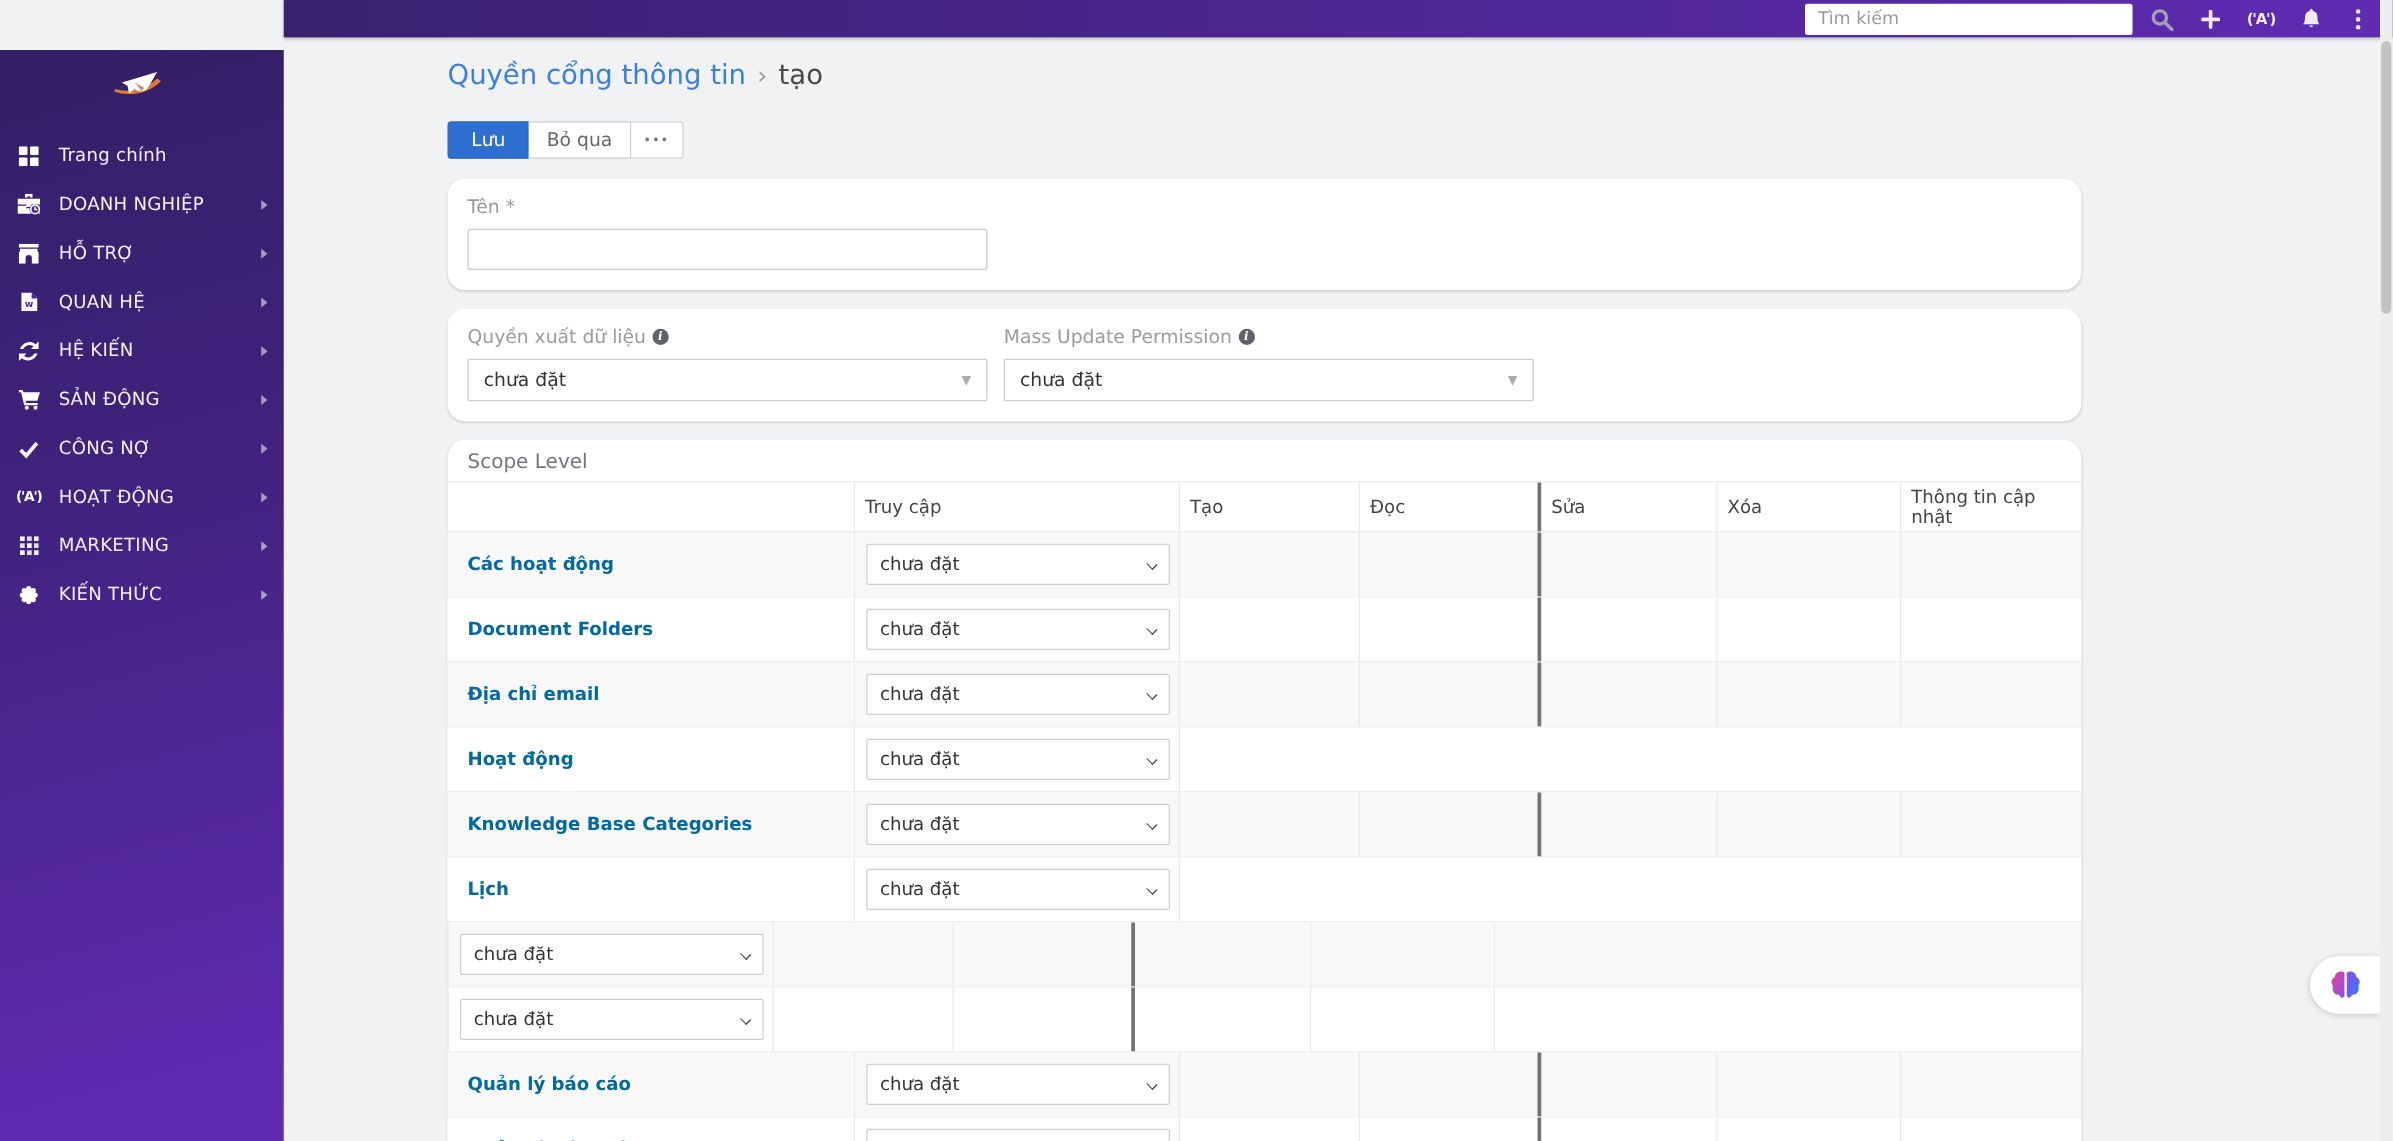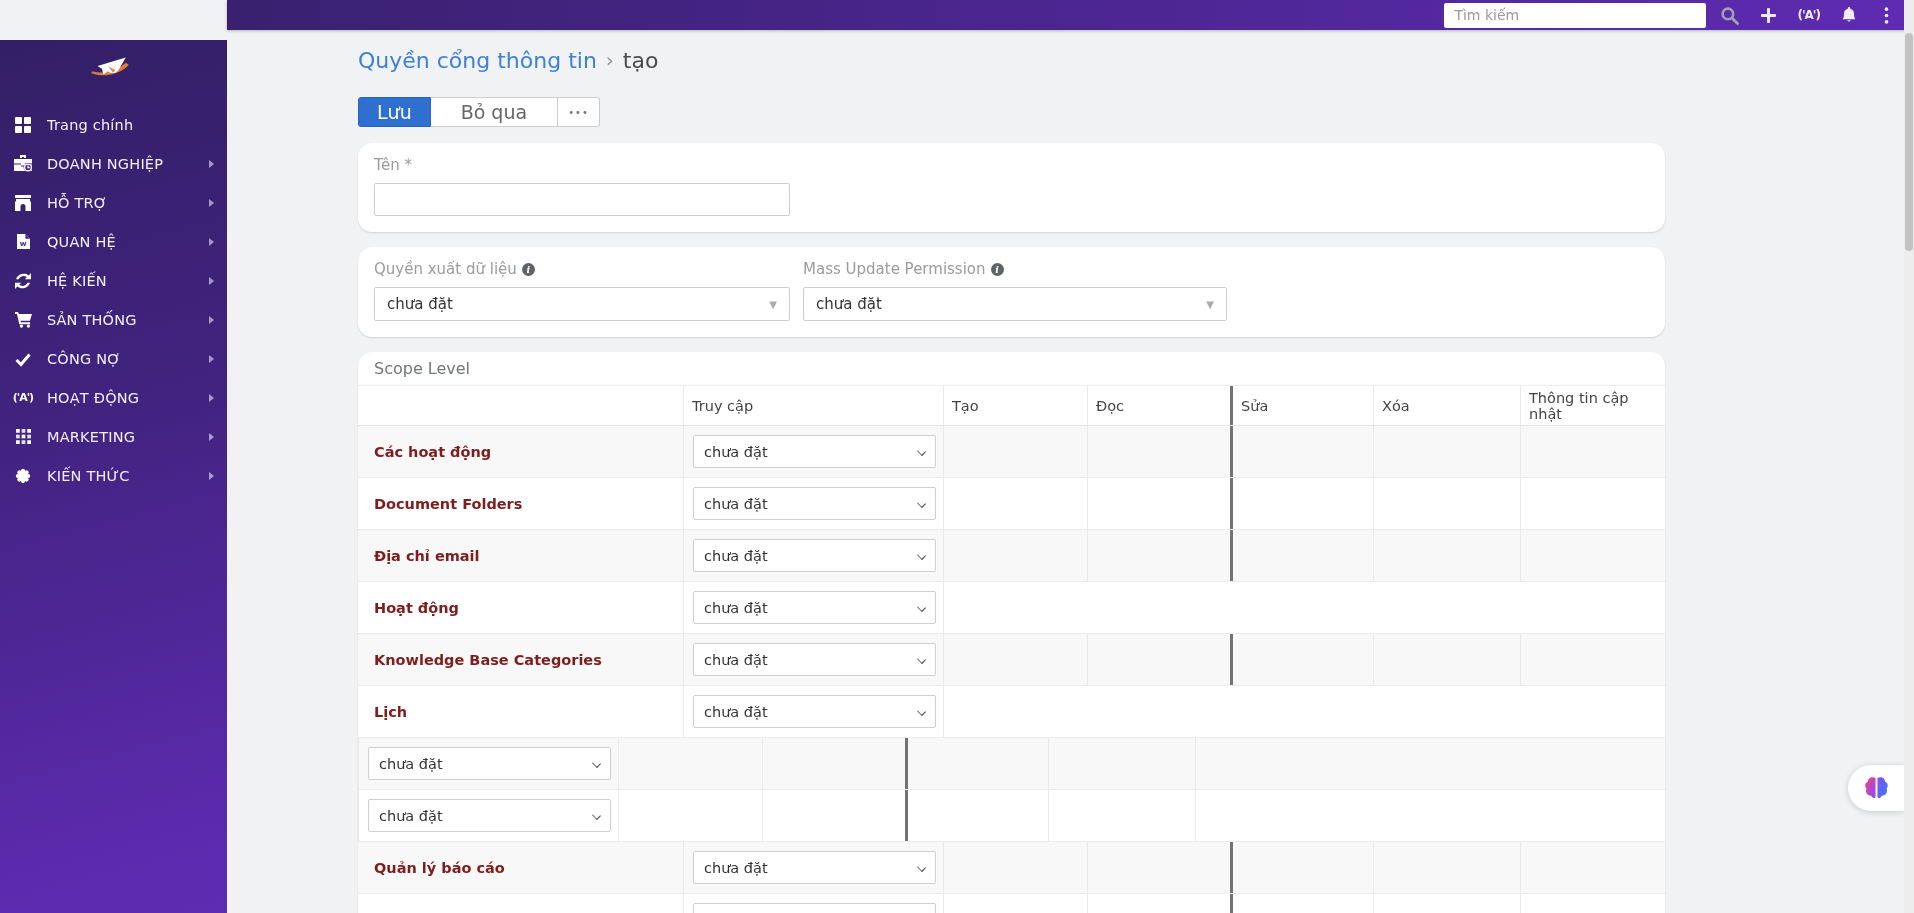--- a/index.html
+++ b/index.html
@@ -33,25 +33,25 @@
   .tb-ic .txt-ic { font-size:12px; font-weight:bold; color:#efeaf8; letter-spacing:-1px; white-space:nowrap; }
 
   
   .main { position:absolute; left:227px; top:30px; width:1687px; height:883px; background:#f1f2f3; overflow:hidden; }
   .record { margin-left:131px; width:1307px; }
   .breadcrumb { margin-top:15px; height:30px; font-size:22px; display:flex; align-items:center; gap:9px; }
   .bc-link { color:#3c80d9; cursor:pointer; }
   .bc-sep { color:#9a9a9a; font-size:20px; }
   .bc-current { color:#4a4a4a; }
   .btn-row { margin-top:22px; display:flex; }
-  .btn { height:30px; display:flex; align-items:center; justify-content:center; font-size:19px;
+  .btn { height:30px; display:flex; align-items:center; justify-content:center; font-size:15px;
     border:1px solid #ccc; background:#fff; color:#666; cursor:pointer; border-radius:3px;
     font-family:"DejaVu Sans","Liberation Sans",sans-serif; }
   .btn-primary { background:#2e6fd0; border-color:#2a64bc; color:#fff; padding:0 18px; border-radius:3px 0 0 3px; }
-  .btn-default { padding:0 30px; border-radius:0; border-left:none; }
+  .btn-default { padding:0 14px; border-radius:0; border-left:none; }
   .btn-more { padding:0 10px; border-radius:0 3px 3px 0; border-left:none; color:#777; font-size:10px; letter-spacing:1px; }
 
   .panel { background:#fff; box-shadow:0 1px 2px rgba(0,0,0,.13); border-radius:14px; }
   .panel-fields { margin-top:16px; padding:13px 16px 16px 16px; }
   .field-label { color:#9b9b9b; font-size:15px; display:flex; align-items:center; gap:5px; }
   .text-input { margin-top:9px; width:416px; height:33px; border:1px solid #ccc; border-radius:2px;
     font-size:15px; color:#333; padding:0 10px; outline:none; background:#fff;
     font-family:"DejaVu Sans","Liberation Sans",sans-serif; }
   .fields-row { display:flex; }
   .fld-a { width:416px; margin-right:13px; }
@@ -76,21 +76,21 @@
   .cell { height:100%; }
   .col0 { width:325px; }
   .col1 { width:261px; border-left:1px solid #e9e9e9; border-right:1px solid #e9e9e9; }
   .col2 { width:143px; }
   .col3 { width:143px; border-left:1px solid #e9e9e9; }
   .col4 { width:143px; border-left:3px solid #737373; }
   .col5 { width:147px; border-left:1px solid #e9e9e9; }
   .col6 { width:145px; border-left:1px solid #e9e9e9; }
   .cells-split { display:contents; }
   .cell-colspan { flex:1; }
-  .row-label { display:flex; align-items:center; padding-left:16px; font-size:14.5px; font-weight:bold; color:#7f1d1d; }
+  .row-label { display:flex; align-items:center; padding-left:16px; font-size:14.5px; font-weight:bold; color:#0369a1; }
   .selcell { display:flex; align-items:center; }
   .tselect { margin-left:9px; width:243px; height:33px; background:#fff; border:1px solid #cfcfcf; border-radius:2px;
     position:relative; display:flex; align-items:center; padding:0 26px 0 10px; cursor:pointer; }
   .tselect .tsel-val { font-size:14.5px; color:#333; }
   .tsel-caret { position:absolute; right:10px; top:12px; width:7px; height:7px;
     border-right:1.8px solid #444; border-bottom:1.8px solid #444; transform:rotate(45deg) scale(1,.8); }
 
   
   .scrollbar { position:absolute; right:0; top:0; width:10px; height:913px; background:#ededed; z-index:9; }
   .scroll-thumb { position:absolute; left:1px; top:33px; width:8px; height:218px; background:#c2c2c2; border-radius:5px; cursor:pointer; }
@@ -168,21 +168,21 @@
     <span class="mi-caret"></span>
   </div>
       <div class="menu-item">
     <span class="mi-icon">
           <svg viewBox="0 0 18 17" width="17" height="16">
             <path fill="#fff" d="M0 0h3.2l.9 2H18l-2.2 7.2H5.9l.4 1.8H16v2H4.6L2 2H0z"></path>
             <circle cx="6.8" cy="15" r="1.7" fill="#fff"></circle>
             <circle cx="14.2" cy="15" r="1.7" fill="#fff"></circle>
           </svg>
         </span>
-    <span class="mi-label">SẢN THỐNG</span>
+    <span class="mi-label">SẢN ĐỘNG</span>
     <span class="mi-caret"></span>
   </div>
       <div class="menu-item">
     <span class="mi-icon">
           <svg viewBox="0 0 16 16" width="16" height="16">
             <path fill="none" stroke="#fff" stroke-width="3" d="M1.5 9l4.5 4.5L14.5 3.5"></path>
           </svg>
         </span>
     <span class="mi-label">CÔNG NỢ</span>
     <span class="mi-caret"></span>

